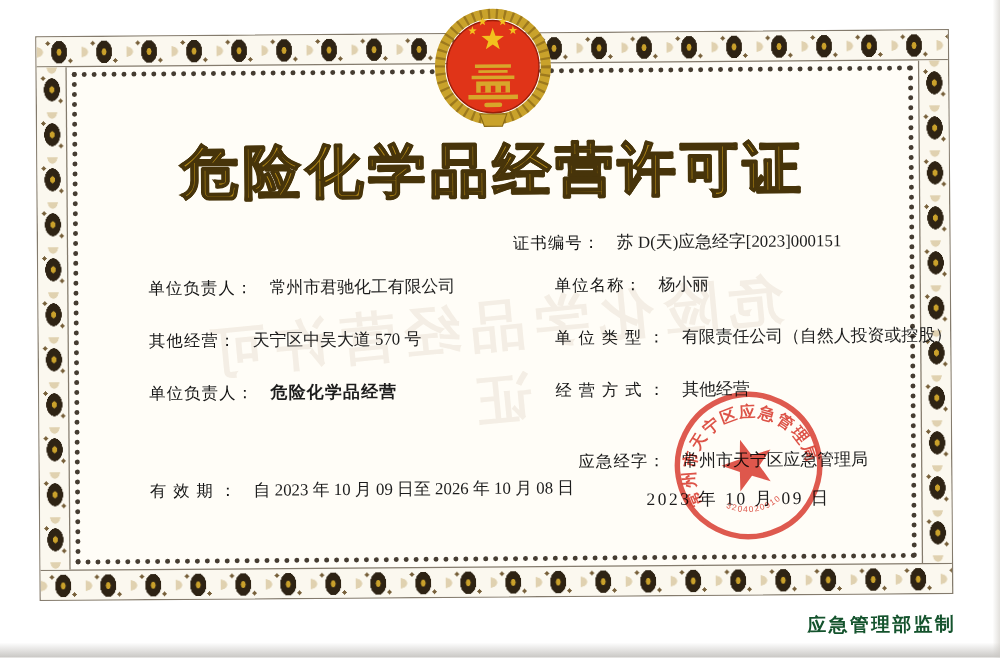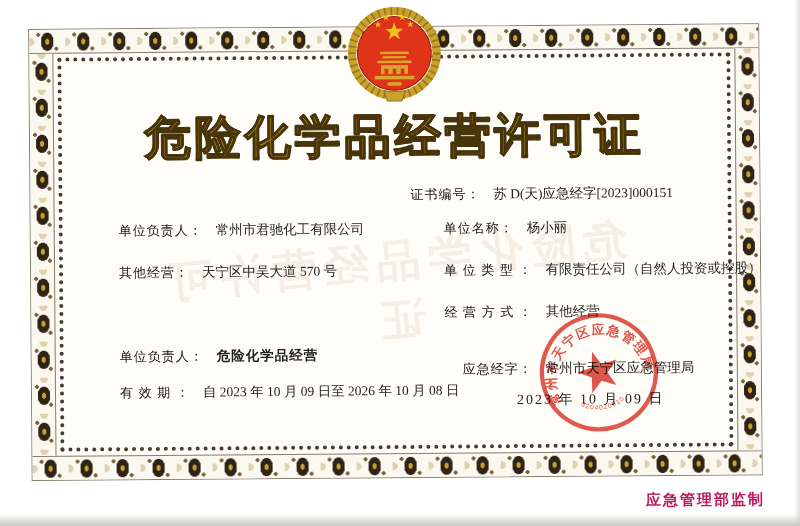--- a/index.html
+++ b/index.html
@@ -45,21 +45,21 @@
 
   
   .title { position:absolute; left:0; right:0; top:44px; text-align:center;
     font-size:46px; font-weight:bold; letter-spacing:4px; color:#b58a16;
     -webkit-text-stroke:1.3px #47340a;
     text-shadow:1px 0 0 #47340a, -1px 0 0 #47340a, 0 1px 0 #47340a, 0 -1px 0 #47340a; }
 
   .row { position:absolute; display:flex; align-items:baseline; white-space:nowrap; }
   .lbl { font-weight:normal; font-size:13px; color:#141414; letter-spacing:1px; }
   .val { font-family:"Liberation Serif", serif; font-size:13.5px; color:#1d1d1d; margin-left:13px; }
-  .val.bold { font-family:Liberation Mono, monospace; font-weight:bold; letter-spacing:1px;margin-top:42px; }
+  .val.bold { font-family:Liberation Mono, monospace; font-weight:bold; letter-spacing:1px; }
 
   .certno { left:345px; top:124px; }
   .lrow0 { left:53px;  top:158px; }
   .lrow1 { left:53px;  top:200px; }
   .lrow2 { left:53px;  top:242px; }
   .vrow  { left:53px;  top:320px; }
   .rrow0 { left:378px; top:158px; }
   .rrow1 { left:378px; top:200px; }
   .rrow2 { left:378px; top:242px; }
   .issuer{ left:396px; top:299px; }
@@ -69,21 +69,21 @@
   .ghost { position:absolute; left:80px; top:170px; width:500px; text-align:center;
     font-size:44px; font-weight:bold; letter-spacing:8px; color:rgba(165,135,95,0.12);
     transform:scaleX(-1) rotate(5deg); pointer-events:none; }
 
   .emblem { position:absolute; left:342px; top:2px; width:108px; height:108px; z-index:5; }
 
   .stamp { position:absolute; left:470px; top:250px; width:124px; height:124px;
     transform:rotate(-18deg); opacity:0.88; mix-blend-mode:multiply; z-index:4; }
 
   .footer-mark { position:absolute; left:644px; top:493px; font-size:15px;
-    font-weight:bold; color:#be185d; letter-spacing:2px; }
+    font-weight:bold; color:#14532d; letter-spacing:2px; }
 </style>
 </head>
 <body>
 
 <div class="photo">
   <div class="paper">
 
     <div class="cert">
       <div class="strip h top"></div>
       <div class="strip h bottom"></div>

